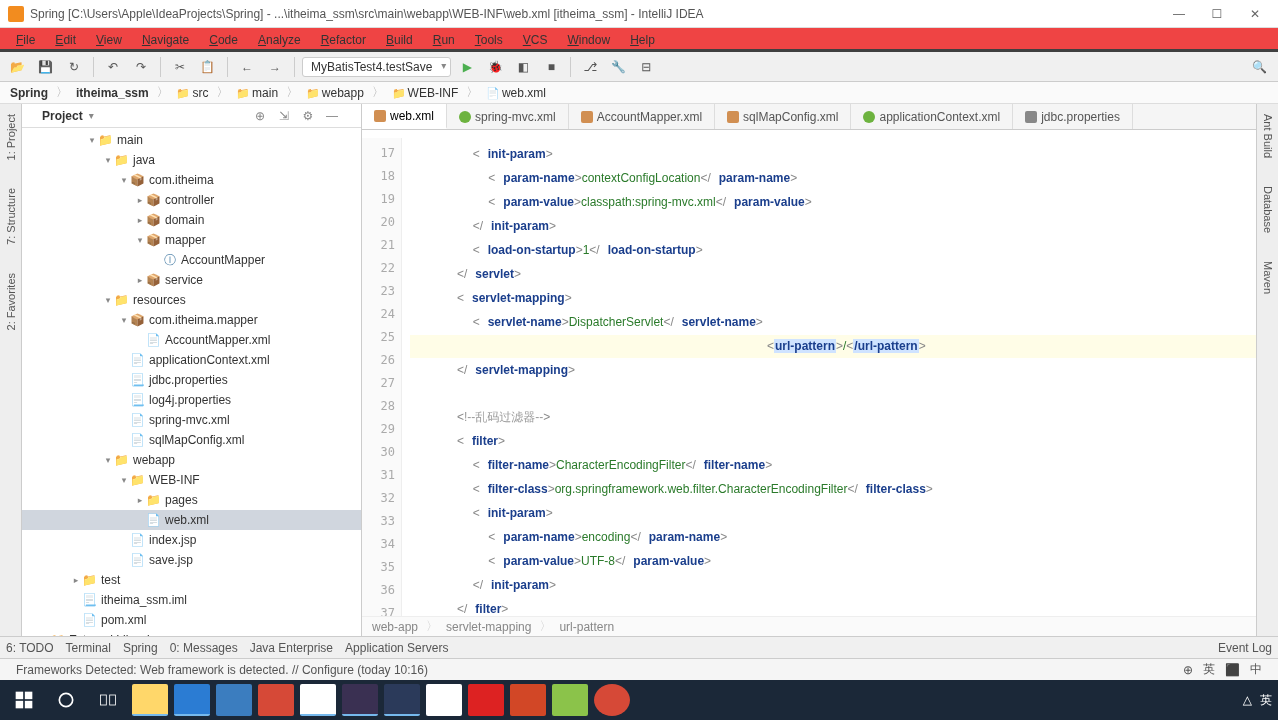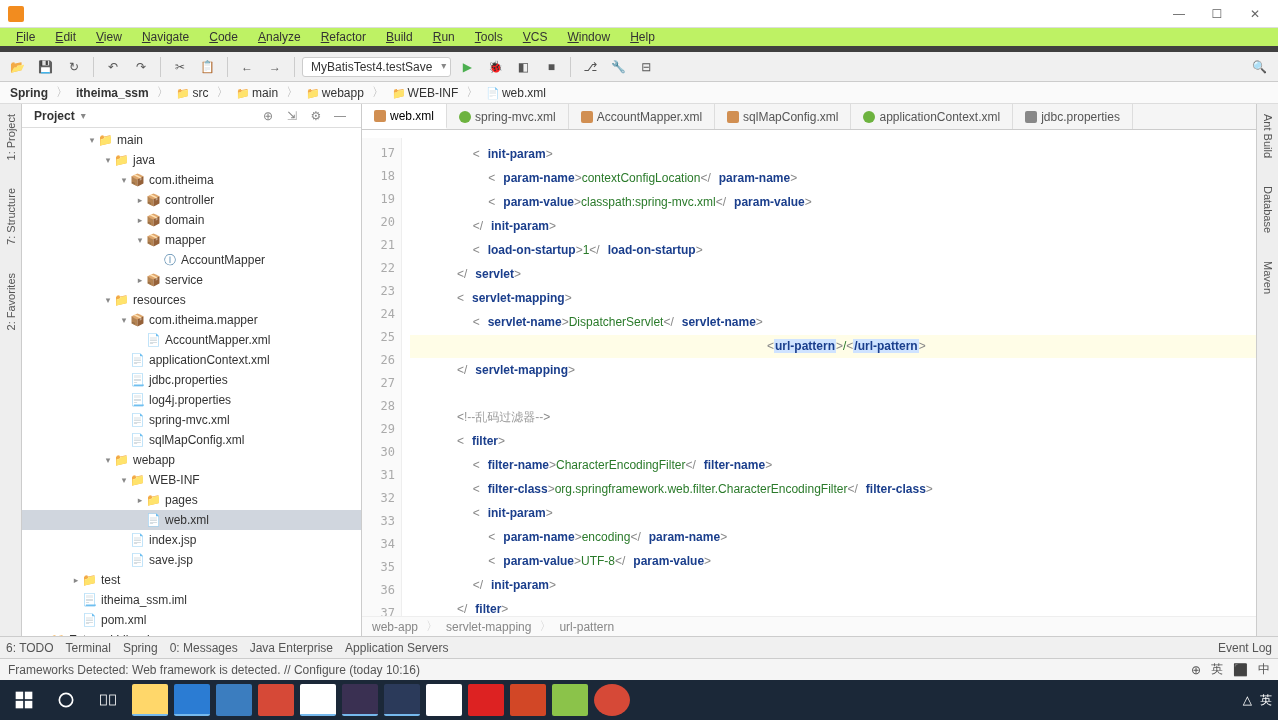--- a/index.html
+++ b/index.html
@@ -3,41 +3,41 @@
 <meta charset="utf-8">
 <style>
 * { margin: 0; padding: 0; box-sizing: border-box; font-family: "Segoe UI", Tahoma, sans-serif; font-size: 12px; }
 body { background: #f0f0f0; width: 1278px; height: 720px; overflow: hidden; display: flex; flex-direction: column; }
 .titlebar { height: 28px; background: #fff; border-bottom: 1px solid #ddd; display: flex; align-items: center; padding: 0 8px; justify-content: space-between; }
 .titlebar-left { display: flex; align-items: center; gap: 6px; }
 .app-icon { width: 16px; height: 16px; background: #f28c1f; border-radius: 2px; }
 .titlebar-text { color: #555; font-size: 12px; }
 .window-controls { display: flex; gap: 8px; }
 .window-controls span { width: 30px; height: 20px; display: flex; align-items: center; justify-content: center; color: #666; cursor: pointer; }
-.menubar { height: 24px; background: #bef264; display: flex; align-items: flex-end; gap: 4px; padding: 0 8px; border-bottom: 6px solid #404040; }
+.menubar { height: 24px; background: #ef4444; display: flex; align-items: flex-end; gap: 4px; padding: 0 8px; border-bottom: 3px solid #404040; }
 .menubar span { padding: 2px 8px; color: #333; cursor: pointer; }
 .menubar span u { text-decoration: underline; }
 .toolbar { height: 30px; background: #f0f0f0; border-bottom: 1px solid #ccc; display: flex; align-items: center; padding: 0 6px; gap: 4px; }
 .toolbar .btn { width: 24px; height: 24px; display: flex; align-items: center; justify-content: center; color: #555; cursor: pointer; border-radius: 3px; }
 .toolbar .sep { width: 1px; height: 20px; background: #ccc; margin: 0 3px; }
 .runconfig { background: #fff; border: 1px solid #ccc; border-radius: 3px; padding: 2px 18px 2px 8px; color: #333; position: relative; }
 .runconfig::after { content:"▾"; position:absolute; right:4px; color:#888; font-size:10px;}
 .play { color: #4caf50 !important; }
 .bug { color: #0a9e4f !important; }
 .breadcrumb { height: 22px; background: #fafafa; border-bottom: 1px solid #ddd; display: flex; align-items: center; padding: 0 6px; gap: 4px; font-size: 11px; color: #333; }
 .breadcrumb .crumb { padding: 0 4px; cursor:pointer;}
 .breadcrumb .sep { color: #aaa; }
 .breadcrumb .mod{ font-weight:bold;}
 .folder-icon::before { content:"📁"; font-size:11px; margin-right:2px;}
 .xml-icon::before { content:"📄"; font-size:11px; margin-right:2px; }
 .main-area { flex: 1; display: flex; overflow: hidden; }
 .left-rail { width: 22px; background: #eee; border-right: 1px solid #ccc; display: flex; flex-direction: column; align-items: center; padding-top: 6px; gap: 20px; }
 .left-rail .vtab { writing-mode: vertical-rl; transform: rotate(180deg); font-size: 11px; color: #555; cursor: pointer; padding: 4px 2px; }
 .project-panel { width: 340px; background: #fff; border-right: 1px solid #ccc; display: flex; flex-direction: column; }
-.project-header { height: 24px; border-bottom: 1px solid #ddd; display: flex; align-items: center; padding: 0 12px; gap: 6px; }
+.project-header { height: 24px; border-bottom: 1px solid #ddd; display: flex; align-items: center; padding: 0 20px; gap: 6px; }
 .project-header .title { font-weight: bold; color: #333; }
 .project-header .spacer{ flex:1;}
 .project-header .ico { width: 18px; color:#888; cursor:pointer; text-align:center;}
 .tree { flex:1; overflow:auto; padding: 2px 0; }
 .tree-row { height: 20px; display: flex; align-items: center; color: #333; cursor: pointer; white-space: nowrap; }
 .tree-row.sel { background: #d0d6de; }
 .tw { display:inline-block; width:12px; text-align:center; color:#888; font-size:9px;}
 .ic { width:16px; display:inline-block; text-align:center; margin-right:3px;}
 .ic.folder{ color:#c9a86a;}
 .ic.pkg{ color:#c9a86a;}
@@ -61,34 +61,35 @@
 .txt{ color:#2a7a2a;}
 .comment{ color:#999;}
 .hl-line{ background:#fffde7; display:inline-block; width:100%;text-align:center;}
 .sel-tag{ background:#cfe3ff; padding:0 1px;}
 .right-rail { width:22px; background:#eee; border-left:1px solid #ccc; display:flex; flex-direction:column; align-items:center; padding-top:6px; gap:20px;}
 .right-rail .vtab{ writing-mode:vertical-rl; font-size:11px; color:#555; cursor:pointer; padding:4px 2px;}
 .bottom-crumb { height:20px; border-top:1px solid #eee; background:#fafafa; display:flex; align-items:center; padding:0 10px; gap:8px; font-size:11px; color:#888;}
 .bottom-tabs { height:22px; background:#f0f0f0; border-top:1px solid #ccc; display:flex; align-items:center; padding:0 6px; gap:12px; font-size:11px; color:#555;}
 .bottom-tabs .btab{ cursor:pointer; display:flex; align-items:center; gap:3px;}
 .bottom-tabs .spacer{flex:1;}
-.statusbar { height:22px; background:#f5f5f5; border-top:1px solid #ccc; display:flex; align-items:center; padding:0 8px; font-size:11px; color:#555; justify-content:space-between;}
+.statusbar { height:22px; background:#f5f5f5; border-top:1px solid #ccc; display:flex; align-items:center; padding:0 16px; font-size:11px; color:#555; justify-content:space-between;}
 .status-right{ display:flex; gap:10px; align-items:center;}
 .taskbar{ height:40px; background:#1b2838; display:flex; align-items:center; padding:0 6px; gap:6px;}
 .taskbar .tb{ width:36px; height:32px; border-radius:2px; display:flex; align-items:center; justify-content:center; cursor:pointer;}
 .taskbar .tb.active{ border-bottom:2px solid #76b9ed;}
 .tb svg{ width:20px; height:20px;}
 .task-right{ margin-left:auto; color:#fff; font-size:11px; display:flex; gap:8px; align-items:center;}
 </style>
 </head>
 <body>
 
 <div class="titlebar">
   <div class="titlebar-left">
     <span class="app-icon"></span>
+    <span class="titlebar-text">Spring [C:\Users\Apple\IdeaProjects\Spring] - ...\itheima_ssm\src\main\webapp\WEB-INF\web.xml [itheima_ssm] - IntelliJ IDEA</span>
   </div>
   <div class="window-controls">
     <span>—</span>
     <span>☐</span>
     <span>✕</span>
   </div>
 </div>
 
 <div class="menubar" id="menubar">
     <span><u>F</u>ile</span>

